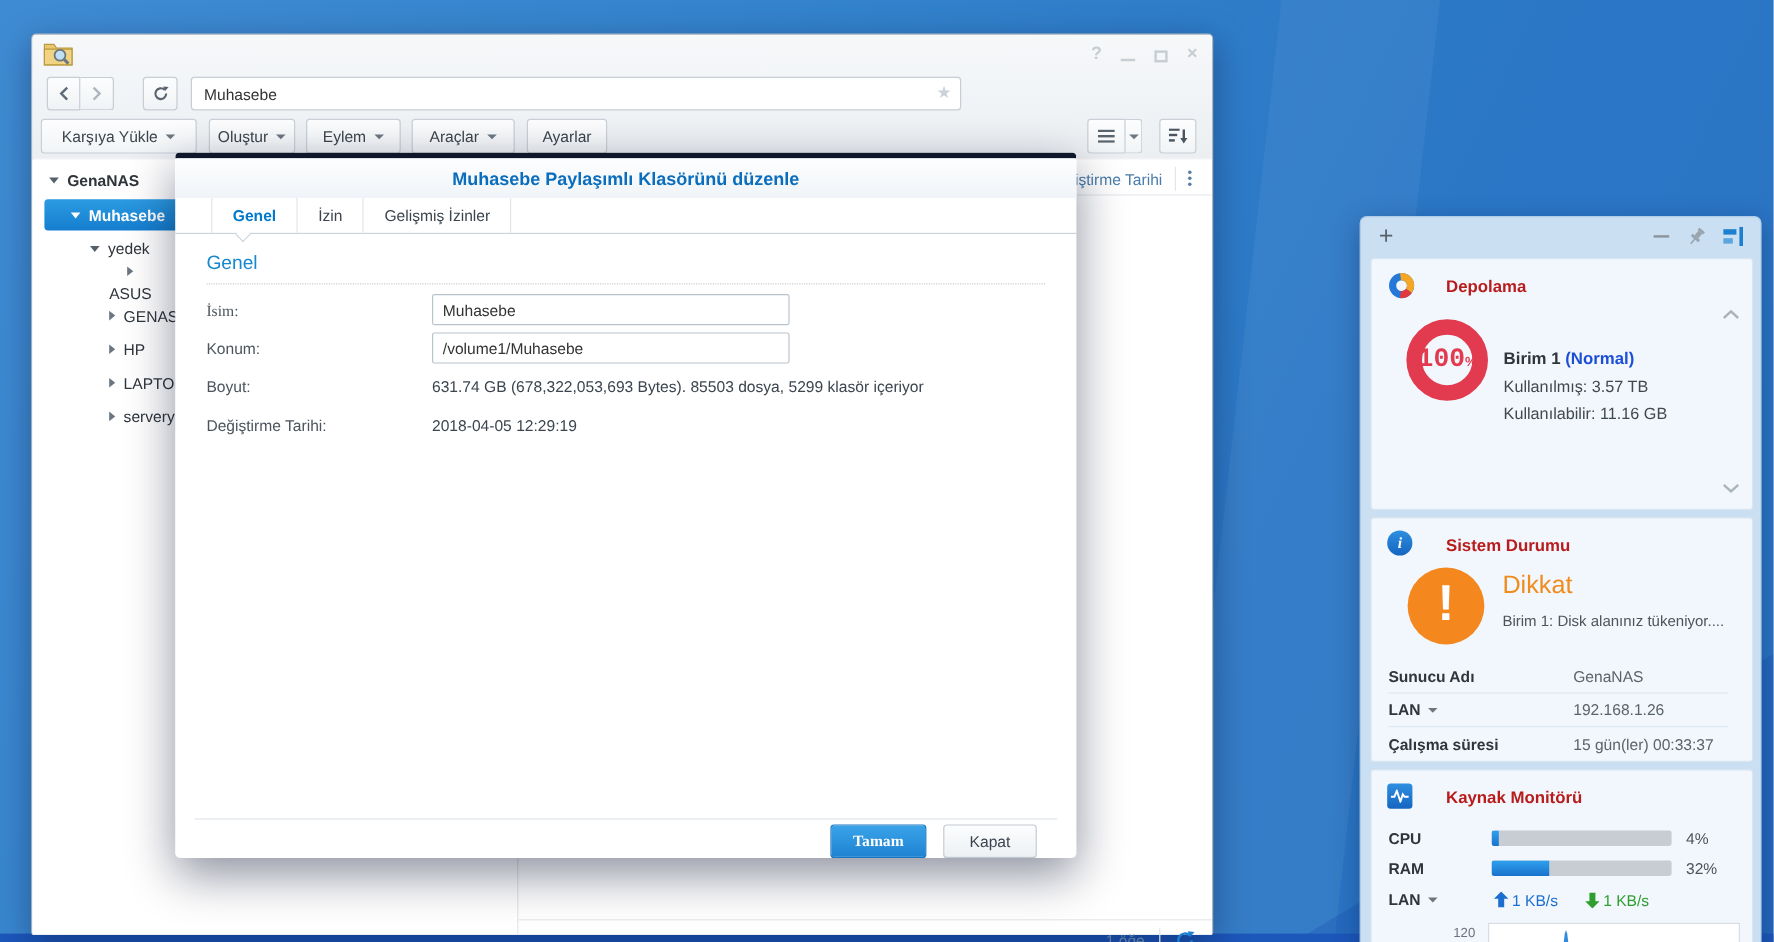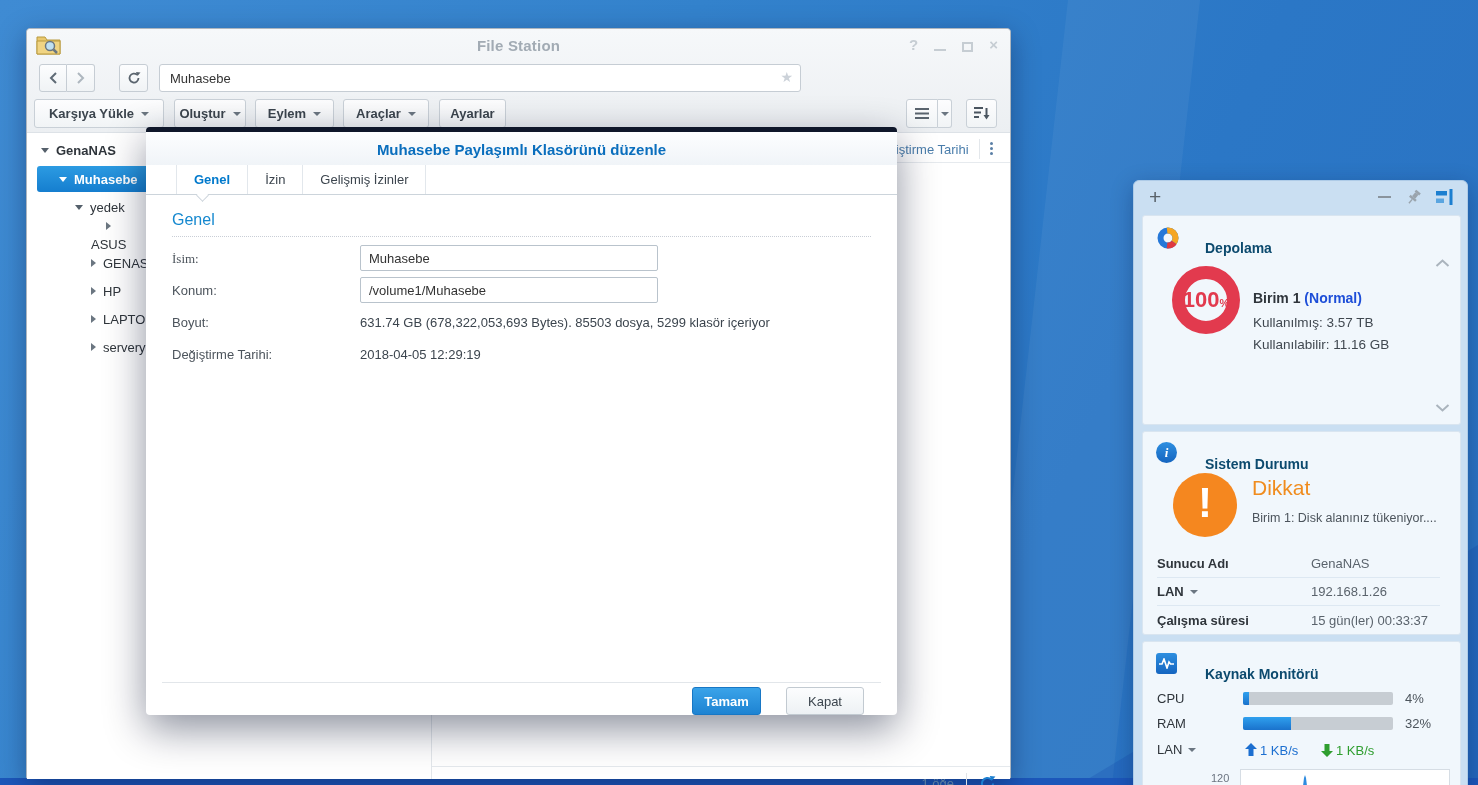--- a/index.html
+++ b/index.html
@@ -49,21 +49,21 @@
     border:1px solid #c6cdd4; border-radius:3px; background:#fff; display:flex; align-items:center; padding:0 8px; }
   .search-caret { width:0; height:0; border-left:4px solid transparent; border-right:4px solid transparent;
     border-top:4px solid #828c96; margin:0 6px 0 3px; }
   .search-input { border:none; outline:none; flex:1; font-size:13px; color:#333;
     font-family:"Liberation Sans",sans-serif; }
   .search-input::placeholder { color:#a7afb8; }
 
   .toolbar { position:absolute; left:0; top:68px; width:100%; height:36px; }
   .tb-btn { position:absolute; top:2px; height:29px; background:linear-gradient(#fdfdfe,#f1f4f6);
     border:1px solid #c9d0d7; border-radius:3px; font-size:13px; color:#3c454e;
-    display:flex; align-items:center; justify-content:center; gap:7px; padding:0 12px; cursor:default;font-weight:bold; }
+    display:flex; align-items:center; justify-content:center; gap:7px; padding:0 12px; cursor:default; }
   .tb-caret { width:0; height:0; border-left:4px solid transparent; border-right:4px solid transparent;
     border-top:4px solid #6b7681; margin-top:1px; }
   .tb-upload { left:7px;  width:130px; }
   .tb-create { left:147px; width:72px; }
   .tb-action { left:228px; width:79px; }
   .tb-tools  { left:316px; width:86px; }
   .tb-settings { left:412px; width:67px; }
   .view-btn { position:absolute; left:879px; top:2px; width:46px; height:29px; display:flex; }
   .view-main { width:32px; height:29px; background:linear-gradient(#fdfdfe,#f1f4f6);
     border:1px solid #c9d0d7; border-radius:3px 0 0 3px; display:flex; align-items:center; justify-content:center; }
@@ -122,44 +122,44 @@
   .dlg-row-label { position:absolute; left:26px; font-size:13px; color:#4c545c; }
   .dlg-input { position:absolute; left:214px; width:298px; height:26px; border:1px solid #b9c3cc;
     border-radius:2px; padding:0 8px; font-size:13px; color:#333; outline:none;
     font-family:"Liberation Sans",sans-serif; }
   .dlg-text { position:absolute; left:214px; font-size:13px; color:#3c454e; white-space:nowrap; }
 
   .dlg-footer-line { position:absolute; left:16px; right:16px; top:550px; border-top:1px solid #e2e6ea; }
   .dlg-btn { position:absolute; top:555px; height:28px; border-radius:3px; font-size:13px;
     display:flex; align-items:center; justify-content:center; cursor:default;
     font-family:"Liberation Sans",sans-serif; }
-  .btn-ok { left:546px; width:69px; background:linear-gradient(#3aa3e9,#1e83d2); color:#fff;
-    border:1px solid #1877c5; font-weight:bold; }
+  .btn-ok { left:546px; width:80px; background:linear-gradient(#3aa3e9,#1e83d2); color:#fff;
+    border:1px solid #1877c5; font-weight:bold;font-family:Liberation Serif, serif; }
   .btn-close { left:640px; width:78px; background:linear-gradient(#fcfdfe,#edf1f4);
     border:1px solid #c2cad1; color:#3c454e; }
 
   
   .widget-panel { position:absolute; left:1133px; top:180px; width:335px; height:640px;
     background:#cadff2; border:1px solid #aecbe7; border-radius:6px 6px 0 0;
     box-shadow:0 6px 22px rgba(0,20,60,.3); z-index:30; }
   .wp-header { position:absolute; left:0; top:0; width:100%; height:33px; }
   .wp-add { position:absolute; left:15px; top:4px; font-size:21px; color:#596269; font-weight:normal; }
   .wp-min { position:absolute; right:76px; top:15px; width:13px; height:2px; background:#8a949d; }
   .wp-pin { position:absolute; right:44px; top:8px; }
   .wp-collapse { position:absolute; right:13px; top:8px; }
 
   .wcard { position:absolute; left:8px; width:319px; background:#f1f7fc;
     border:1px solid #d9e5f0; border-radius:3px; }
-  .wcard-title { position:absolute; left:44px; top:24px; font-size:14px; font-weight:bold; color:#0c4a6e;padding-left:18px; }
+  .wcard-title { position:absolute; left:44px; top:14px; font-size:14px; font-weight:bold; color:#b91c1c;padding-left:18px; }
   .wcard-icon { position:absolute; left:14px; top:11px; }
 
   .card-storage { top:34px; height:210px; }
   .donut { position:absolute; left:29px; top:50px; width:68px; height:68px; border-radius:50%;
     border:13px solid #e23a4e; display:flex; align-items:baseline; justify-content:center; }
-  .donut-val { font-size:22px; font-weight:bold; color:#e23a4e; margin-top:8px; }
+  .donut-val { font-size:22px; font-weight:bold; color:#e23a4e; margin-top:8px;font-family:Liberation Mono, monospace; }
   .donut-unit { font-size:11px; font-weight:bold; color:#e23a4e; }
   .st-line1 { position:absolute; left:110px; top:74px; font-size:14px; font-weight:bold; color:#2f353b; }
   .st-normal { color:#1d4ed8; }
   .st-line2 { position:absolute; left:110px; top:99px; font-size:13.5px; color:#404850; }
   .st-line3 { position:absolute; left:110px; top:121px; font-size:13.5px; color:#404850; }
   .chev { position:absolute; right:10px; }
   .chev-up { top:38px; } .chev-dn { top:182px; }
 
   .card-system { top:250px; height:204px; }
   .sys-icon { position:absolute; left:13px; top:10px; width:21px; height:21px; border-radius:50%;
@@ -173,21 +173,21 @@
   .alert-text { position:absolute; left:109px; top:79px; font-size:12.5px; color:#4c545c; width:205px; white-space:nowrap; overflow:hidden; }
   .sys-rows { position:absolute; left:14px; right:20px; top:118px; }
   .sys-row { height:28px; display:flex; align-items:center; border-bottom:1px solid #dde8f2; }
   .sys-row:last-child { border-bottom:none; }
   .sys-label { width:154px; font-size:13px; font-weight:bold; color:#2f353b; display:flex; align-items:center; gap:6px; }
   .sys-value { font-size:13px; color:#5a636c; }
 
   .card-resource { top:460px; height:180px; }
   .res-icon { position:absolute; left:13px; top:11px; width:21px; height:21px; border-radius:3px;
     background:linear-gradient(#2e8fe0,#1565c0); display:flex; align-items:center; justify-content:center; }
-  .res-row-label { position:absolute; left:14px; font-size:13px; font-weight:normal; color:#2f353b; display:flex; align-items:center; gap:6px; }
+  .res-row-label { position:absolute; left:14px; font-size:13px; font-weight:bold; color:#2f353b; display:flex; align-items:center; gap:6px; }
   .res-bar { position:absolute; left:100px; width:150px; height:13px; background:#c7cdd3; border-radius:2px; overflow:hidden; }
   .res-fill { height:100%; background:linear-gradient(#2fa0ee,#1a72cc); }
   .res-val { position:absolute; left:262px; font-size:13px; color:#4c545c; }
   .lan-up-text { position:absolute; left:117px; top:101px; font-size:13px; color:#1c6fd0; }
   .lan-dn-text { position:absolute; left:193px; top:101px; font-size:13px; color:#2f9e2f; }
   .lan-up-ico { position:absolute; left:102px; top:101px; }
   .lan-dn-ico { position:absolute; left:178px; top:101px; }
   .res-tick { position:absolute; left:68px; top:130px; font-size:11px; color:#6b7480; }
   .res-plot { position:absolute; left:97px; top:127px; width:210px; height:50px; background:#fff; border:1px solid #d6dde4; }
 </style>
@@ -203,21 +203,20 @@
 
   <div class="titlebar">
     <span class="fs-app-icon">
       <svg width="25" height="21" viewBox="0 0 25 21">
         <path d="M1 3 h8 l2 3 h13 v14 h-23 z" fill="#e9c86e" stroke="#b99a3e" stroke-width="1"></path>
         <path d="M1 7 h23 v13 h-23 z" fill="#f0d483" stroke="#b99a3e" stroke-width="1"></path>
         <circle cx="14" cy="12" r="4.5" fill="#bfe0f2" stroke="#6b7781" stroke-width="1.5"></circle>
         <line x1="17.5" y1="15.5" x2="21" y2="19" stroke="#6b7781" stroke-width="2.5"></line>
       </svg>
     </span>
-    <div class="fs-title">File Station</div>
     <div class="win-controls">
       <span class="wc">?</span>
       <span class="wc-min"></span>
       <span class="wc-max"></span>
       <span class="wc">×</span>
     </div>
   </div>
 
   <div class="addr-row">
     <div class="nav-group">

